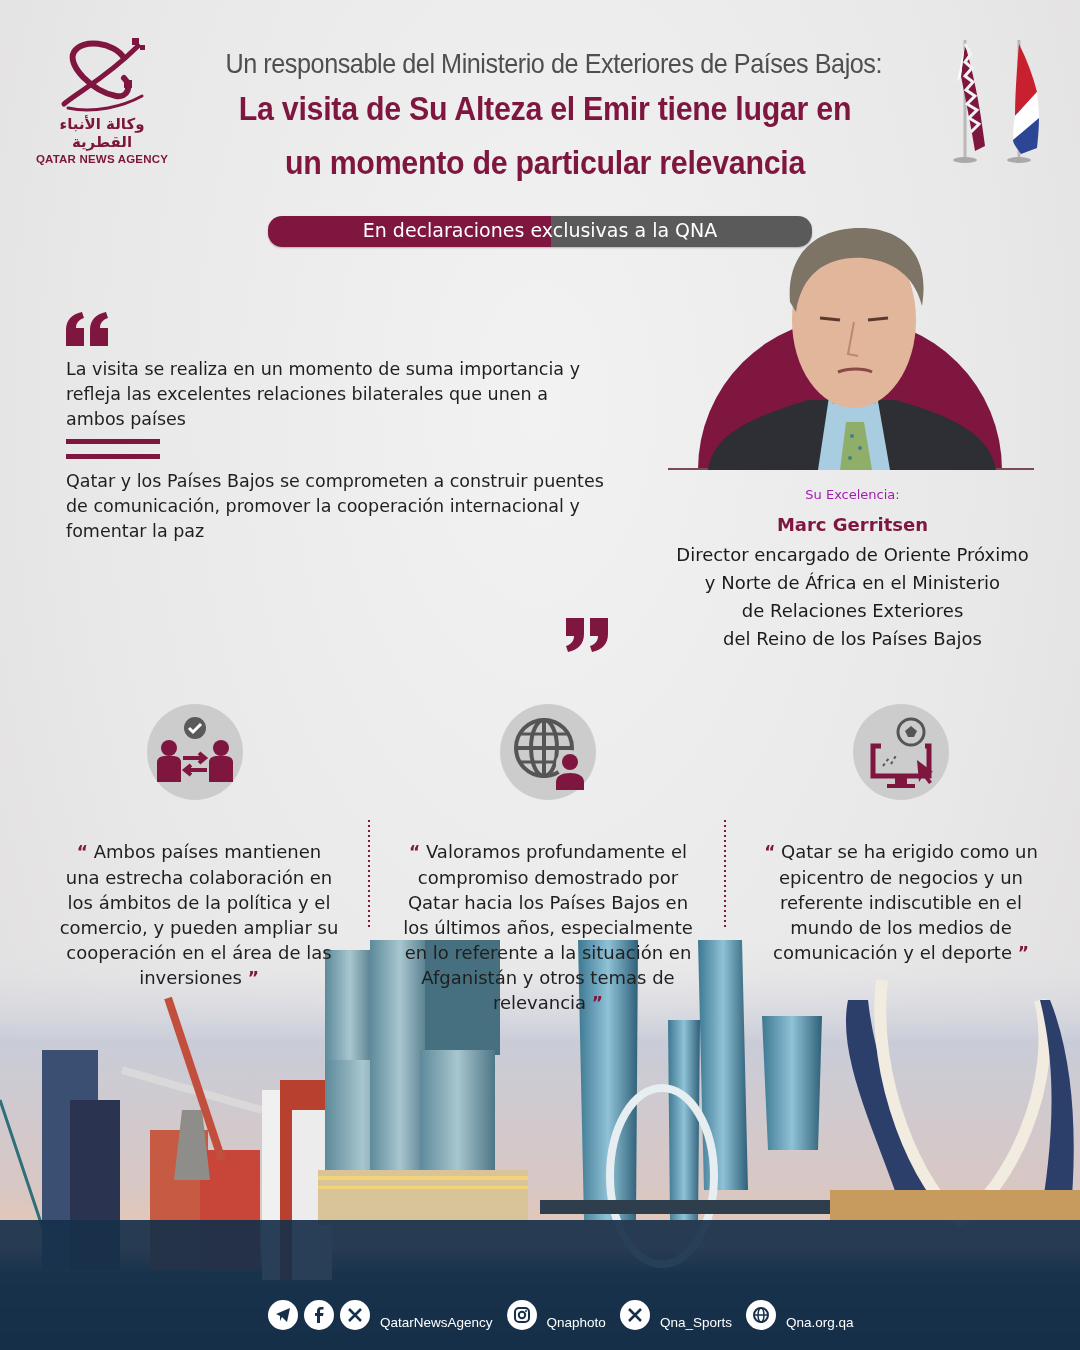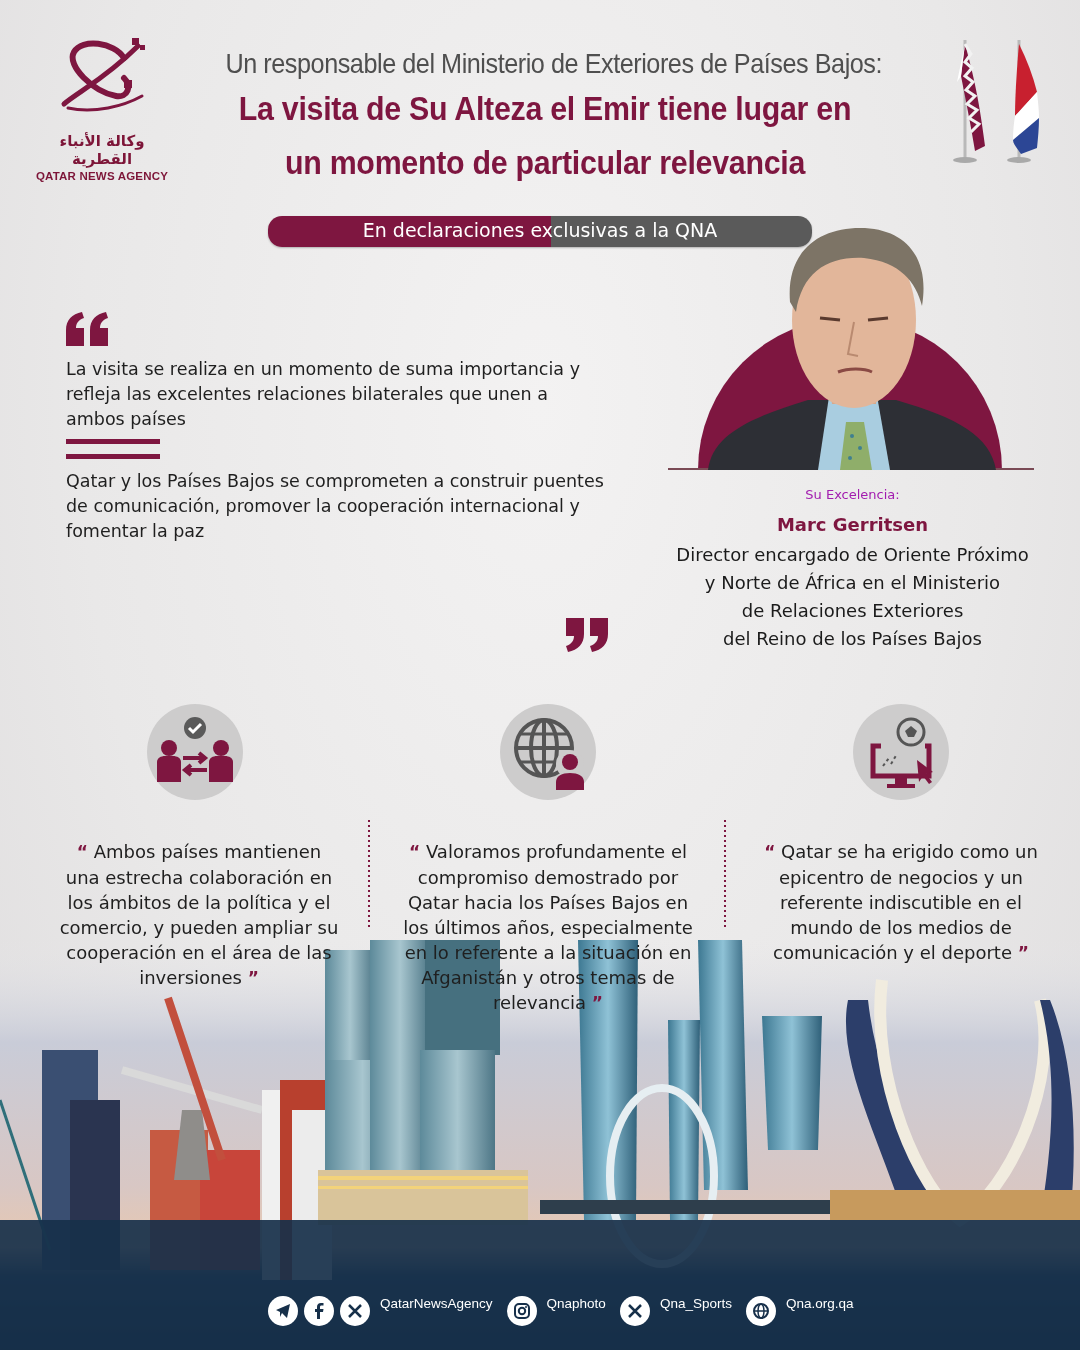--- a/index.html
+++ b/index.html
@@ -8,21 +8,21 @@
     font-family: "DejaVu Sans", sans-serif;
     background: radial-gradient(ellipse at 50% 30%, #f3f2f2 0%, #e9e8e8 60%, #dedcdd 100%);
     color: #1b1b1b;
     position: relative;
   }
   .page { position: absolute; left: 0; top: 0; width: 1080px; height: 1350px; }
 
   
   .logo { position: absolute; left: 34px; top: 34px; width: 136px; text-align: center; }
   .logo svg { display: block; margin: 0 auto; }
-  .logo .ar { font-family: "DejaVu Sans", sans-serif; font-size: 15px; color: #7d1538; font-weight: bold; margin-top: 18px; direction: rtl; }
+  .logo .ar { font-family: "DejaVu Sans", sans-serif; font-size: 15px; color: #7d1538; font-weight: bold; margin-top: 1px; direction: rtl; }
   .logo .en { font-family: "Liberation Sans", sans-serif; font-size: 11.5px; font-weight: bold; color: #7d1538; letter-spacing: 0.2px; margin-top: 2px; }
 
   .header-titles { position: absolute; left: 190px; top: 48px; width: 710px; text-align: center; }
   .subtitle { font-family: "Liberation Sans", sans-serif; font-size: 28px; color: #4f4f4f; letter-spacing: -0.5px; transform: scaleX(0.9); transform-origin: center; white-space: nowrap; }
   .headline { font-family: "Liberation Sans", sans-serif; font-weight: bold; font-size: 33px; color: #7e1640; line-height: 50px; letter-spacing: -0.3px; margin-top: 4px; transform: scaleX(0.92); transform-origin: center; white-space: nowrap; }
 
   .flags { position: absolute; left: 935px; top: 36px; width: 110px; height: 130px; }
 
   .pill {
     position: absolute; left: 268px; top: 216px; width: 544px; height: 31px;
@@ -48,21 +48,21 @@
 
   
   .icon-circle { position: absolute; width: 96px; height: 96px; border-radius: 50%; background: #cdcccc; }
   .col-text { position: absolute; top: 815px; text-align: center; font-size: 18px; line-height: 25px; color: #1f1f1f; margin-top: 24px; }
   .mini-q { color: #7e1640; font-weight: bold; font-size: 17px; }
   .vsep { position: absolute; top: 820px; width: 2px; height: 110px;
     background: repeating-linear-gradient(to bottom, #7e1640 0 2px, transparent 2px 5px); }
 
   
   .skyline { position: absolute; left: 0; top: 940px; width: 1080px; height: 410px; }
-  .footer { position: absolute; left: 268px; top: 1296px; height: 34px; display: flex; align-items: flex-start; gap: 6px; color: #fff; font-size: 13px; }
+  .footer { position: absolute; left: 268px; top: 1296px; height: 34px; display: flex; align-items: flex-end; gap: 6px; color: #fff; font-size: 13px; }
   .soc { width: 30px; height: 30px; border-radius: 50%; background: #fff; display: flex; align-items: center; justify-content: center; }
   .soc-label { margin: 0 8px 0 4px; font-family: "Liberation Sans", sans-serif; font-size: 13.5px; }
 </style>
 </head>
 <body>
 
 <div class="page">
 
   <div class="logo">
     <svg width="96" height="80" viewBox="0 0 96 80">

